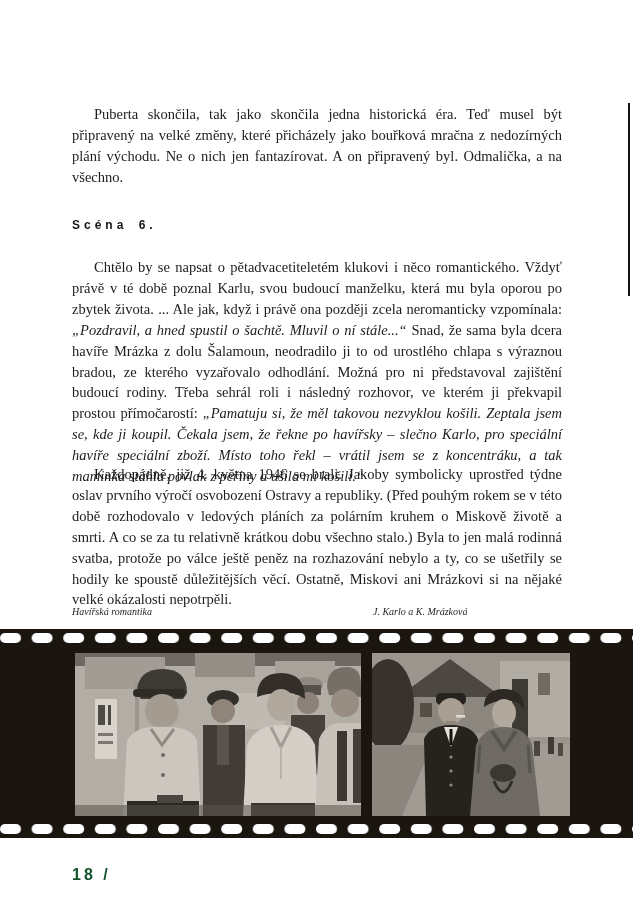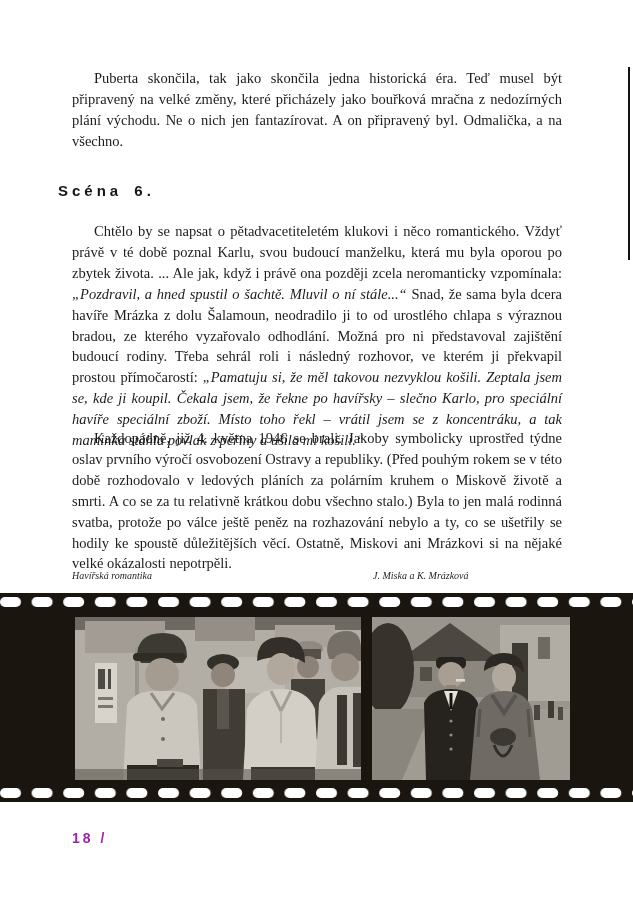--- a/index.html
+++ b/index.html
@@ -1,77 +1,77 @@
 <!DOCTYPE html>
 <html lang="cs"><head>
 <meta charset="utf-8">
 <style>
   html,body{margin:0;padding:0;}
   body{
     width:633px;height:900px;background:#ffffff;position:relative;overflow:hidden;
     font-family:"Liberation Serif", serif;color:#1c1c1c;
   }
-  .page{position:absolute;inset:0;}
+  .page{position:absolute;inset:0;margin-top:36px;}
   
   .rule-right{position:absolute;left:628px;top:67px;width:2px;height:193px;background:#14110e;}
   
   .body{
     position:absolute;left:72px;width:490px;margin:0;
     font-size:14.5px;line-height:20.9px;text-align:justify;text-indent:22px;
     color:#1c1c1c;
   }
   .p1{top:68px;}
   .p2{top:221px;}
   .p3{top:428px;}
   .p4{top:509px;}
   .body em{font-style:italic;}
   .heading{
-    position:absolute;left:58px;top:182px;margin:0;
-    font-family:"Liberation Sans", sans-serif;font-size:15px;font-weight:bold;
+    position:absolute;left:72px;top:182px;margin:0;
+    font-family:"Liberation Sans", sans-serif;font-size:12px;font-weight:bold;
     letter-spacing:4px;word-spacing:4px;color:#161616;
   }
   .caption{
     position:absolute;top:570px;margin:0;
     font-size:10px;font-style:italic;color:#242424;
   }
   .caption-left{left:72px;}
   .caption-right{left:373px;}
   
   .filmstrip{position:absolute;left:0;top:593px;width:633px;height:209px;background:#1b1510;}
   .perf{position:absolute;left:0;width:633px;height:10px;display:block;}
   .perf-top{top:4px;}
   .perf-bottom{top:195px;}
   .photo{position:absolute;top:24px;display:block;background:#8d8881;}
   .photo-left{left:75px;width:286px;height:163px;}
   .photo-right{left:372px;width:198px;height:163px;}
   
   .pageno{
     position:absolute;left:72px;top:830px;
-    font-family:"Liberation Sans", sans-serif;font-size:14px;font-weight:bold;
-    letter-spacing:3px;color:#a21caf;
+    font-family:"Liberation Sans", sans-serif;font-size:16px;font-weight:bold;
+    letter-spacing:3px;color:#14532d;
   }
 </style>
 </head>
 <body>
 
 <div class="page">
 
   <div class="rule-right"></div>
 
   <p class="body p1">Puberta skončila, tak jako skončila jedna historická éra. Teď musel být připravený na velké změny, které přicházely jako bouřková mračna z nedozírných plání východu. Ne o nich jen fantazírovat. A on připravený byl. Odmalička, a na všechno.</p>
 
   <h2 class="heading">Scéna 6.</h2>
 
   <p class="body p2"><span>Chtělo by se napsat o pětadvacetiteletém klukovi i něco romantického. Vždyť právě v té době poznal Karlu, svou budoucí manželku, která mu byla oporou po zbytek života. ... Ale jak, když i právě ona později zcela neromanticky vzpomínala: </span><em>„Pozdravil, a hned spustil o šachtě. Mluvil o ní stále...“</em><span> Snad, že sama byla dcera havíře Mrázka z dolu Šalamoun, neodradilo ji to od urostlého chlapa s výraznou bradou, ze kterého vyzařovalo odhodlání. Možná pro ni představoval zajištění budoucí rodiny. Třeba sehrál roli i následný rozhovor, ve kterém ji překvapil prostou přímočarostí: </span><em>„Pamatuju si, že měl takovou nezvyklou košili. Zeptala jsem se, kde ji koupil. Čekala jsem, že řekne po havířsky – slečno Karlo, pro speciální havíře speciální zboží. Místo toho řekl – vrátil jsem se z koncentráku, a tak maminka stáhla povlak z peřiny a ušila mi košili.“</em></p>
 
   <p class="body p3">Každopádně, již 4. května 1946 se brali. Jakoby symbolicky uprostřed týdne oslav prvního výročí osvobození Ostravy a republiky. (Před pouhým rokem se v této době rozhodovalo v ledových pláních za polárním kruhem o Miskově životě a smrti. A co se za tu relativně krátkou dobu všechno stalo.) Byla to jen malá rodinná svatba, protože po válce ještě peněz na rozhazování nebylo a ty, co se ušetřily se hodily ke spoustě důležitějších věcí. Ostatně, Miskovi ani Mrázkovi si na nějaké velké okázalosti nepotrpěli.</p>
 
 
   <div class="caption caption-left">Havířská romantika</div>
-  <div class="caption caption-right">J. Miska a K. Mrázková</div>
+  <div class="caption caption-right">J. Karlo a K. Mrázková</div>
 
   <div class="filmstrip">
 
     <svg class="perf perf-top" width="633" height="10" viewBox="0 0 633 10">
       <defs>
         <pattern id="pf1" width="31.6" height="10" patternUnits="userSpaceOnUse">
           <rect x="0" y="0" width="21" height="10" rx="5" fill="#ffffff"></rect>
         </pattern>
       </defs>
       <rect x="-6" y="0" width="645" height="10" fill="url(#pf1)"></rect>

